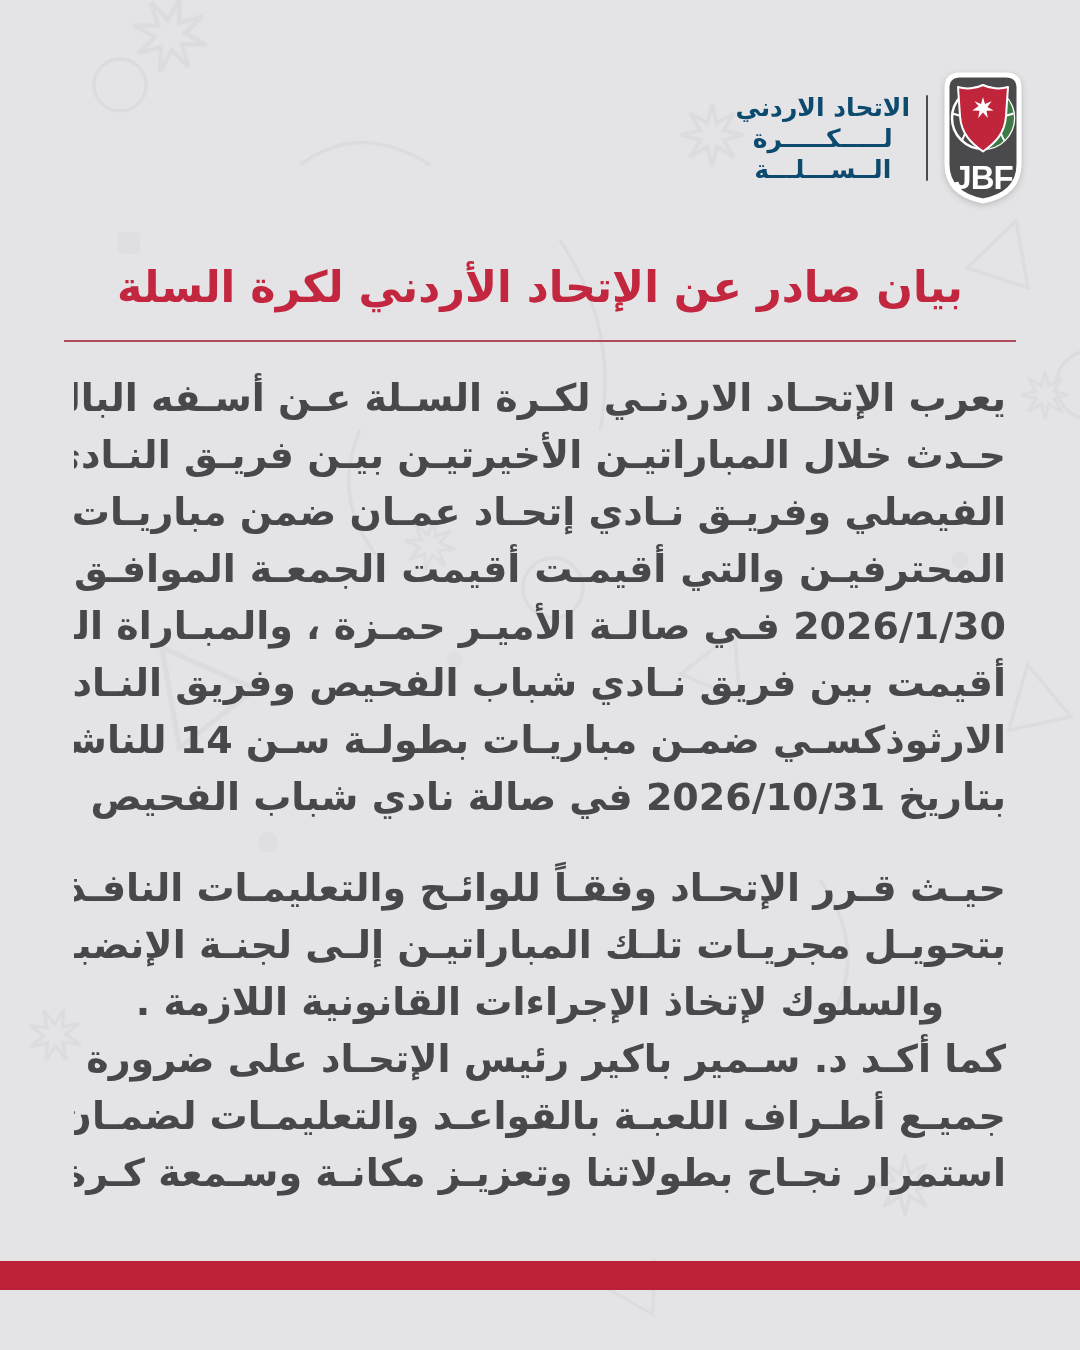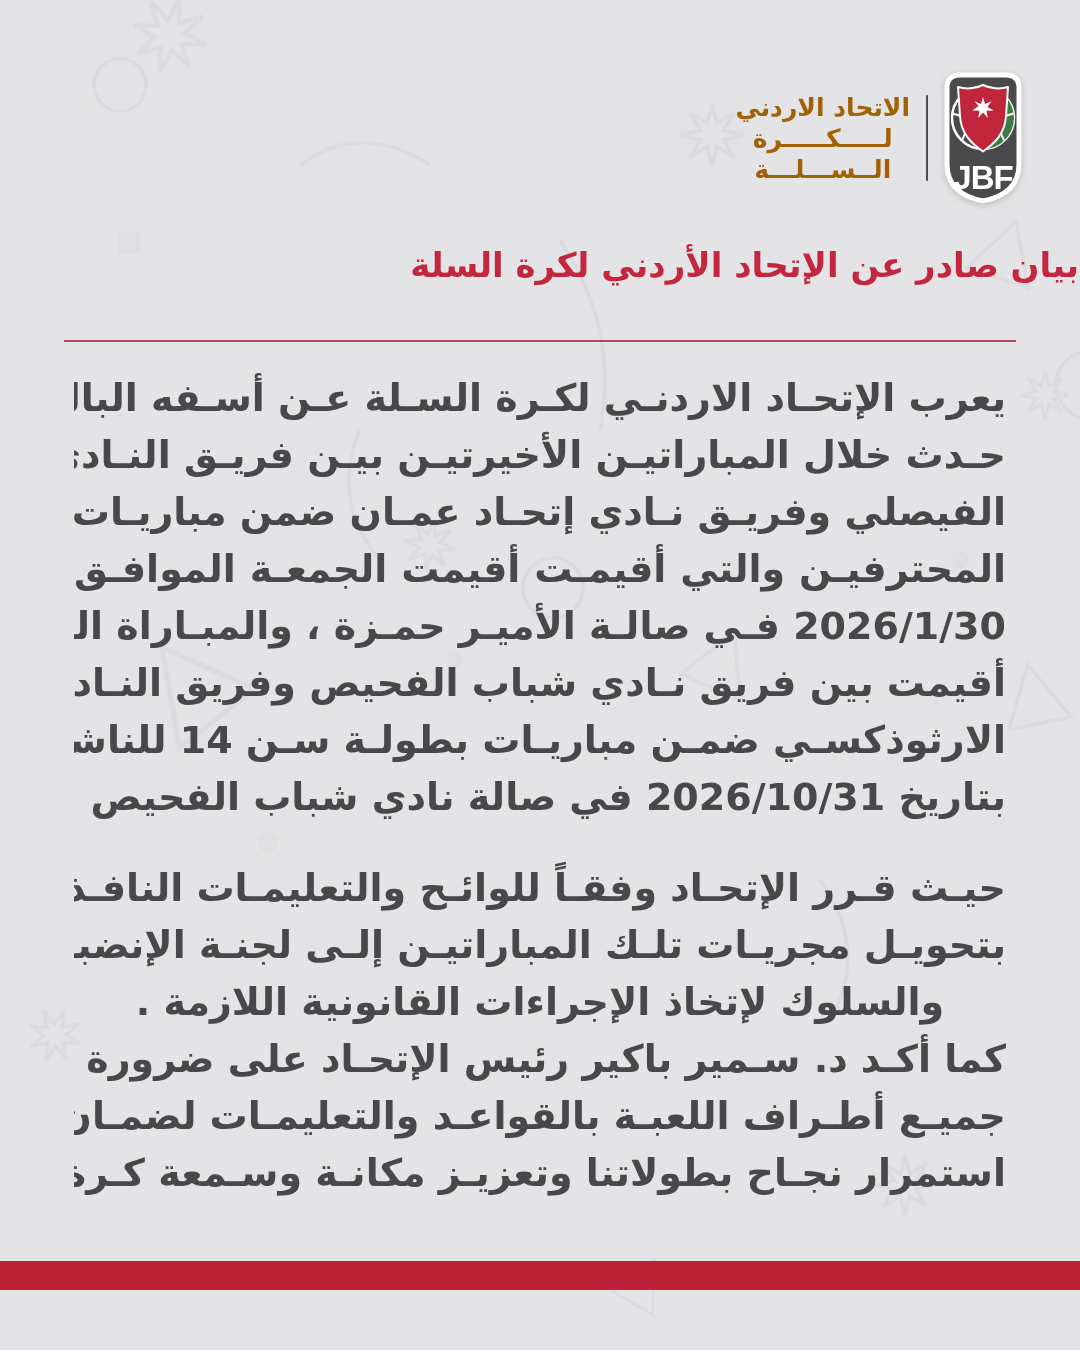--- a/index.html
+++ b/index.html
@@ -7,31 +7,31 @@
     position:relative;width:1080px;height:1350px;overflow:hidden;
     background:#e4e4e6;
     font-family:"DejaVu Sans","Liberation Sans",sans-serif;
     margin:0 auto;
   }
   .watermark{position:absolute;inset:0;pointer-events:none;}
 
   
   .brand{position:absolute;top:72px;right:58px;display:flex;align-items:center;gap:16px;}
   .brand-text{
-    direction:rtl;text-align:center;color:#a16207;font-weight:bold;
+    direction:rtl;text-align:center;color:#0c4a6e;font-weight:bold;
     font-size:25px;line-height:31px;min-width:160px;
   }
   .brand-divider{width:2px;height:86px;background:#4b4b4e;border-radius:1px;}
   .logo-svg{width:78px;height:132px;filter:drop-shadow(0 2px 3px rgba(0,0,0,.18));}
 
   
   .title{
-    position:absolute;top:244px;left:0;right:0;margin:1px;
-    direction:rtl;text-align:right;white-space:nowrap;
-    font-size:34px;font-weight:800;color:#c3273f;letter-spacing:0;
+    position:absolute;top:244px;left:0;right:0;margin:18px;
+    direction:rtl;text-align:center;white-space:nowrap;
+    font-size:43px;font-weight:800;color:#c3273f;letter-spacing:0;
   }
   .title-rule{
     position:absolute;top:340px;left:64px;right:64px;height:2px;
     background:#ad4a5c;border:0;margin:0;
   }
 
   
   .body{
     position:absolute;top:370px;left:74px;right:74px;
     direction:rtl;color:#48484b;font-size:38px;font-weight:700;line-height:57px;

